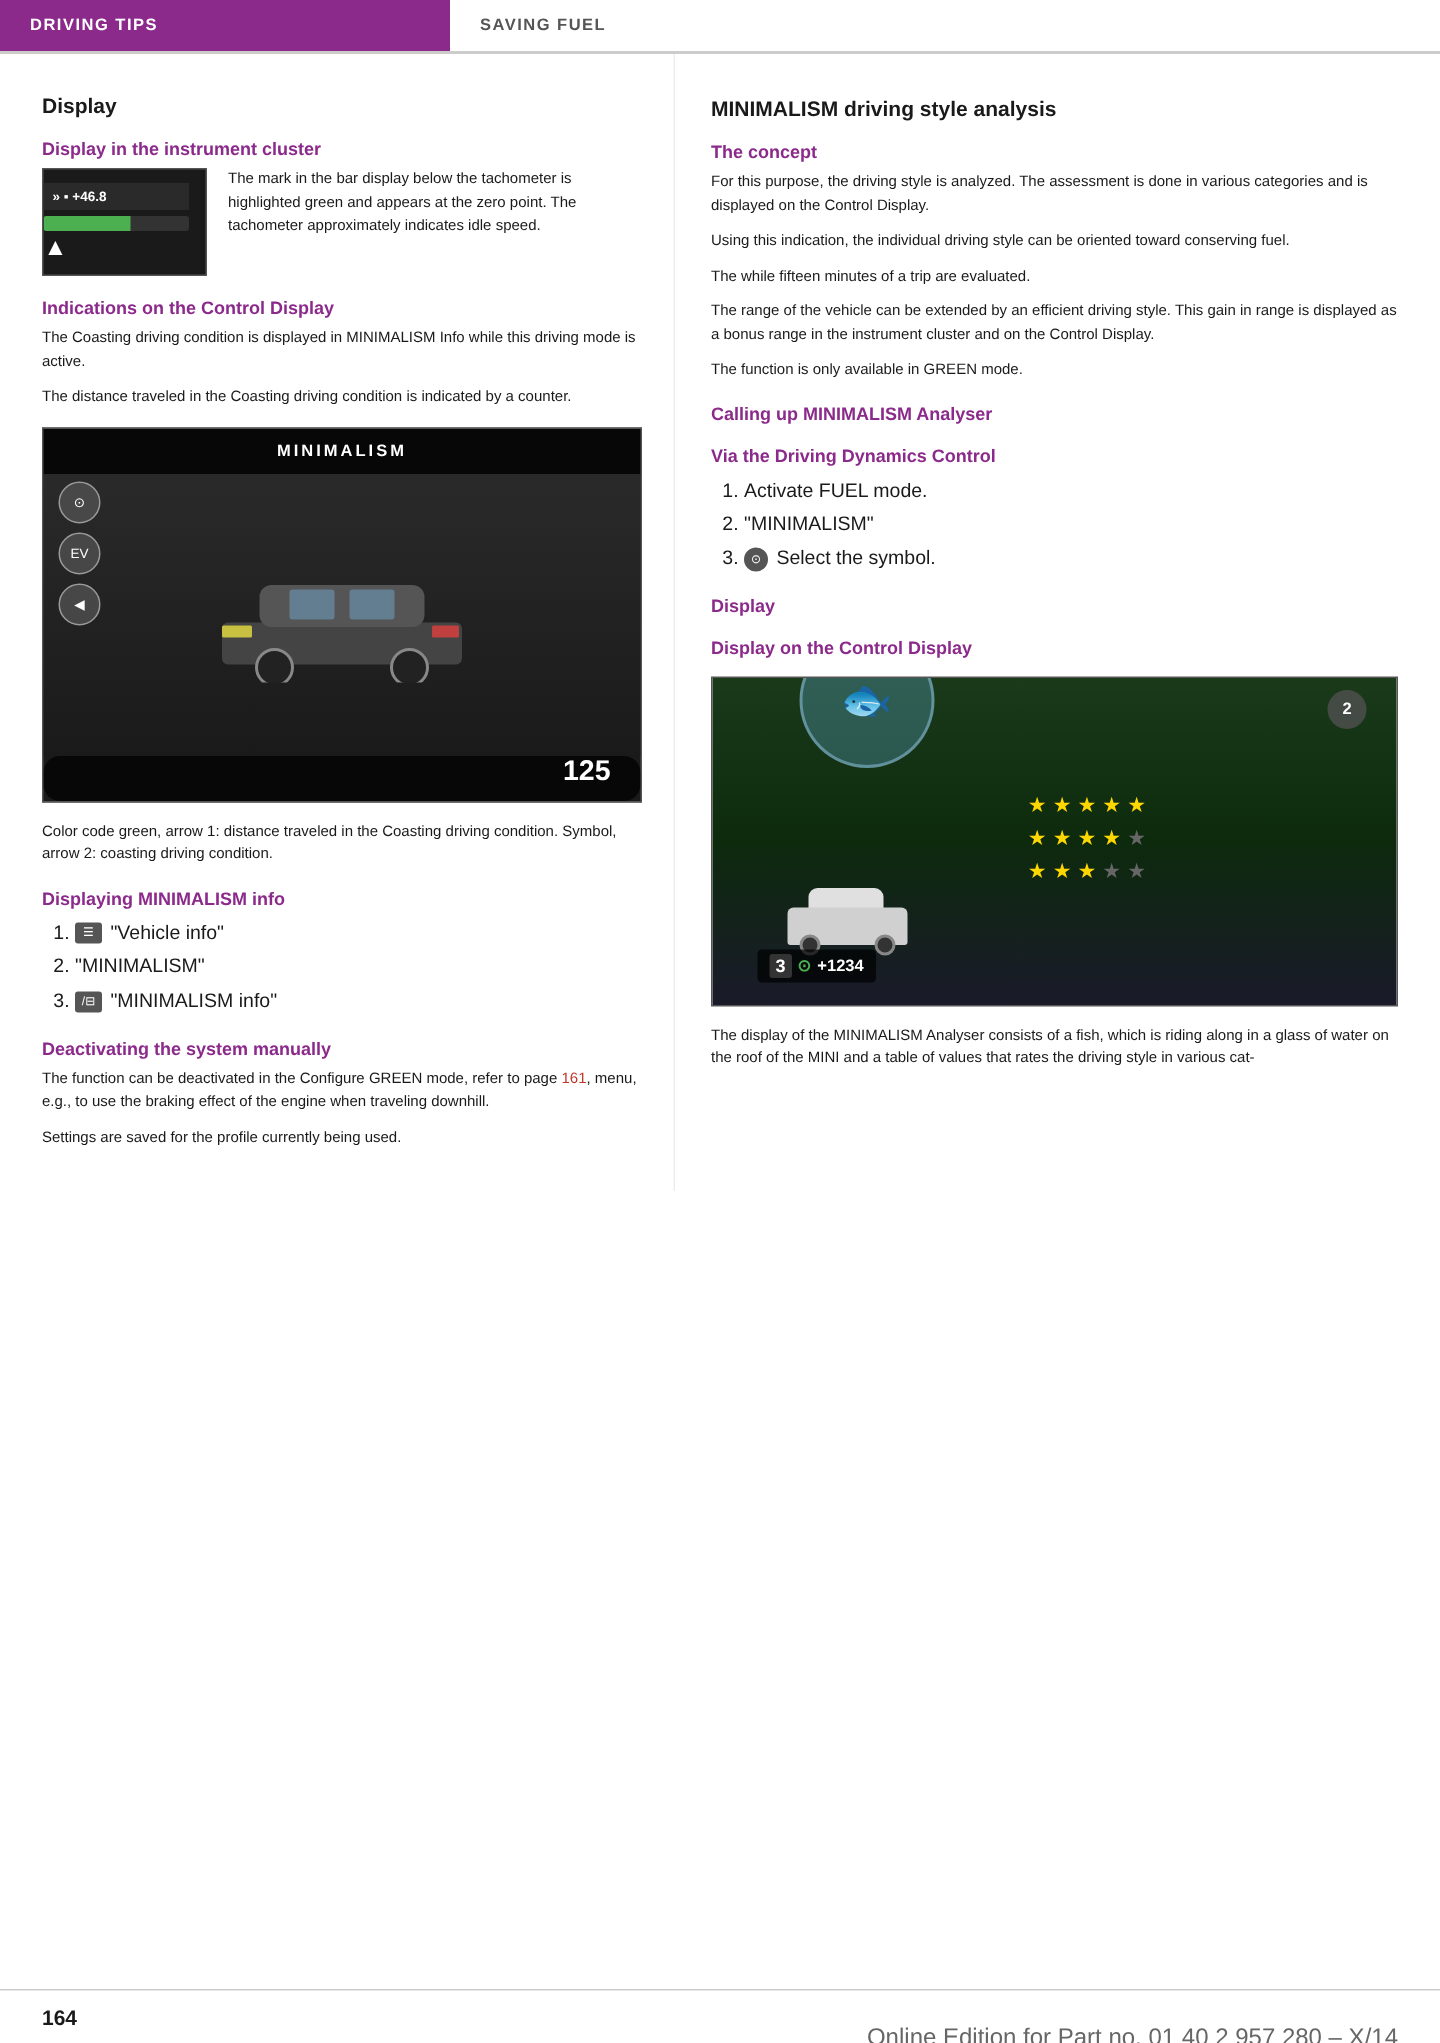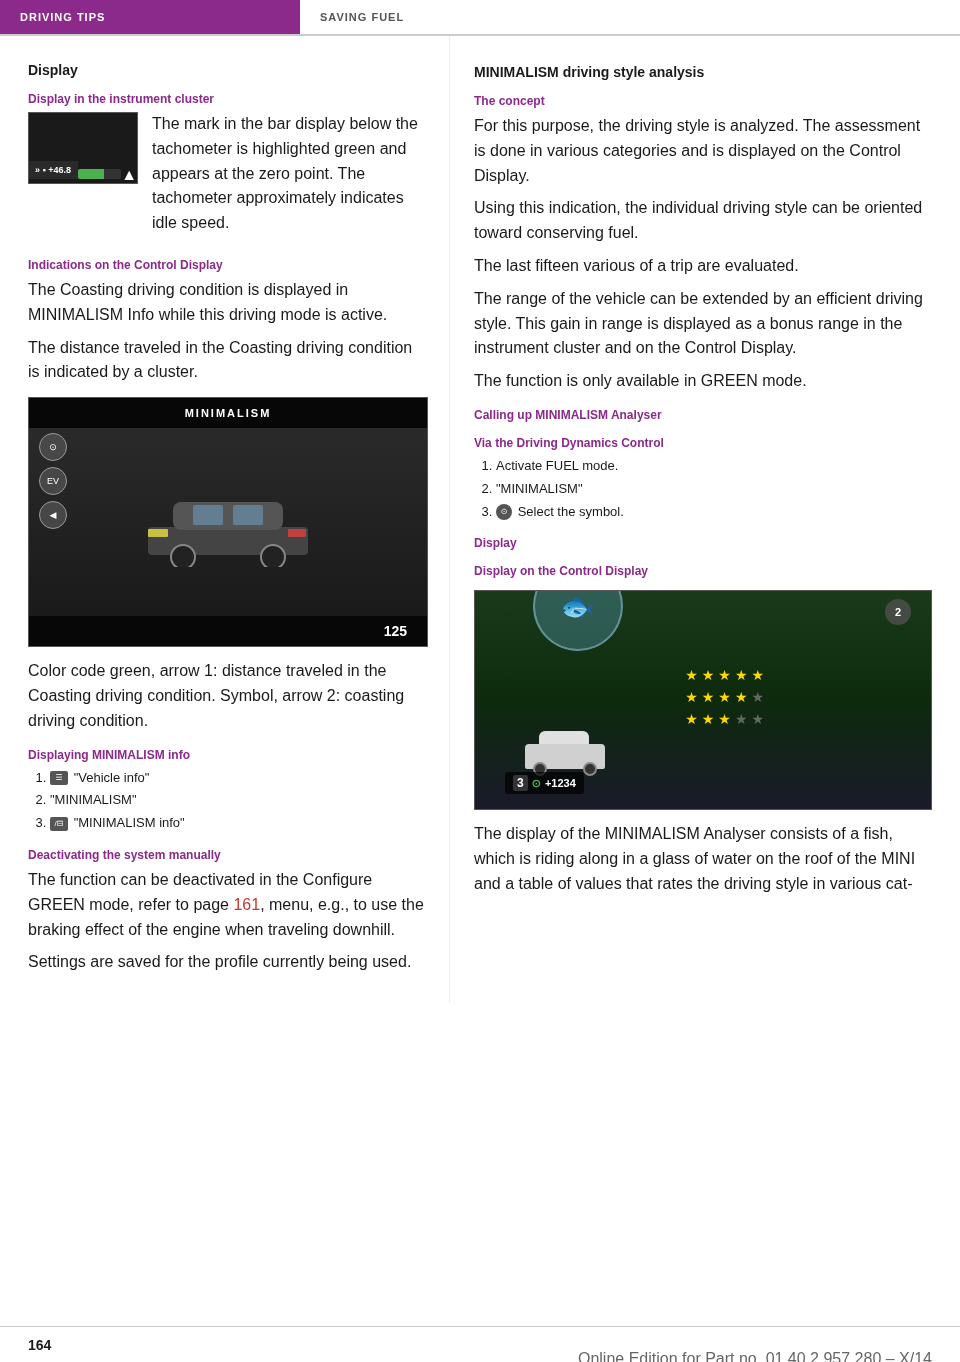--- a/index.html
+++ b/index.html
@@ -67,21 +67,21 @@
     }
     .subsection-title {
       font-size: 12px;
       font-weight: bold;
       color: #8b2a8b;
       margin-bottom: 6px;
       margin-top: 14px;
     }
 
     p {
-      font-size: 16px;
+      font-size: 10px;
       line-height: 1.55;
       margin-bottom: 8px;
       color: #1a1a1a;
     }
 
     
     .instrument-cluster-row {
       display: flex;
       align-items: flex-start;
       margin-bottom: 12px;
@@ -97,22 +97,22 @@
       position: relative;
       display: flex;
       align-items: center;
       justify-content: center;
       overflow: hidden;
     }
     .cluster-inner {
       width: 100%;
       height: 100%;
       display: flex;
-      flex-direction: row;
-      align-items: flex-end;
+      flex-direction: column;
+      align-items: flex-start;
       justify-content: center;
     }
     .cluster-top-bar {
       background: #2a2a2a;
       width: 90%;
       height: 18px;
       display: flex;
       align-items: center;
       justify-content: space-between;
       padding: 0 6px;
@@ -186,26 +186,27 @@
     .car-silhouette {
       width: 180px;
       height: 90px;
     }
     .ms-bottom-bar {
       position: absolute;
       bottom: 0; left: 0; right: 0;
       height: 30px;
       background: rgba(0,0,0,0.7);
       display: flex;
-      align-items: center;
+      align-items: flex-start;
       justify-content: flex-end;
       padding-right: 20px;
       color: #fff;
-      font-size: 14px;
-      font-weight: bold;
+      font-size: 19px;
+      font-weight: bold;
+      border-radius: 11px;
     }
     .ms-left-controls {
       position: absolute;
       left: 10px;
       top: 35px;
       display: flex;
       flex-direction: column;
       gap: 6px;
     }
     .ctrl-btn {
@@ -448,21 +449,21 @@
             <div class="cluster-bar-fill"></div>
           </div>
           <div class="cluster-arrow">▲</div>
         </div>
       </div>
       <p>The mark in the bar display below the tachometer is highlighted green and appears at the zero point. The tachometer approximately indicates idle speed.</p>
     </div>
 
     <div class="subsection-title">Indications on the Control Display</div>
     <p>The Coasting driving condition is displayed in MINIMALISM Info while this driving mode is active.</p>
-    <p>The distance traveled in the Coasting driving condition is indicated by a cluster.</p>
+    <p>The distance traveled in the Coasting driving condition is indicated by a counter.</p>
 
     <div class="minimalism-screenshot">
       <div class="minimalism-screenshot-inner">
         <div class="ms-top-bar">
           <span>MINIMALISM</span>
         </div>
         <div class="ms-car-area">
           <svg class="car-silhouette" viewBox="0 0 180 90">
             <rect x="10" y="50" width="160" height="28" rx="4" fill="#444"></rect>
             <rect x="35" y="25" width="110" height="28" rx="8" fill="#555"></rect>
@@ -508,21 +509,21 @@
 
   </div>
 
   <div class="col-right">
 
     <div class="section-title">MINIMALISM driving style analysis</div>
 
     <div class="subsection-title">The concept</div>
     <p>For this purpose, the driving style is analyzed. The assessment is done in various categories and is displayed on the Control Display.</p>
     <p>Using this indication, the individual driving style can be oriented toward conserving fuel.</p>
-    <p>The last fifteen various of a trip are evaluated.</p>
+    <p>The while fifteen minutes of a trip are evaluated.</p>
     <p>The range of the vehicle can be extended by an efficient driving style. This gain in range is displayed as a bonus range in the instrument cluster and on the Control Display.</p>
 
     <p>The function is only available in GREEN mode.</p>
 
     <div class="subsection-title">Calling up MINIMALISM Analyser</div>
 
     <div class="subsection-title">Via the Driving Dynamics Control</div>
     <ol>
       <li>Activate FUEL mode.</li>
       <li>"MINIMALISM"</li>

